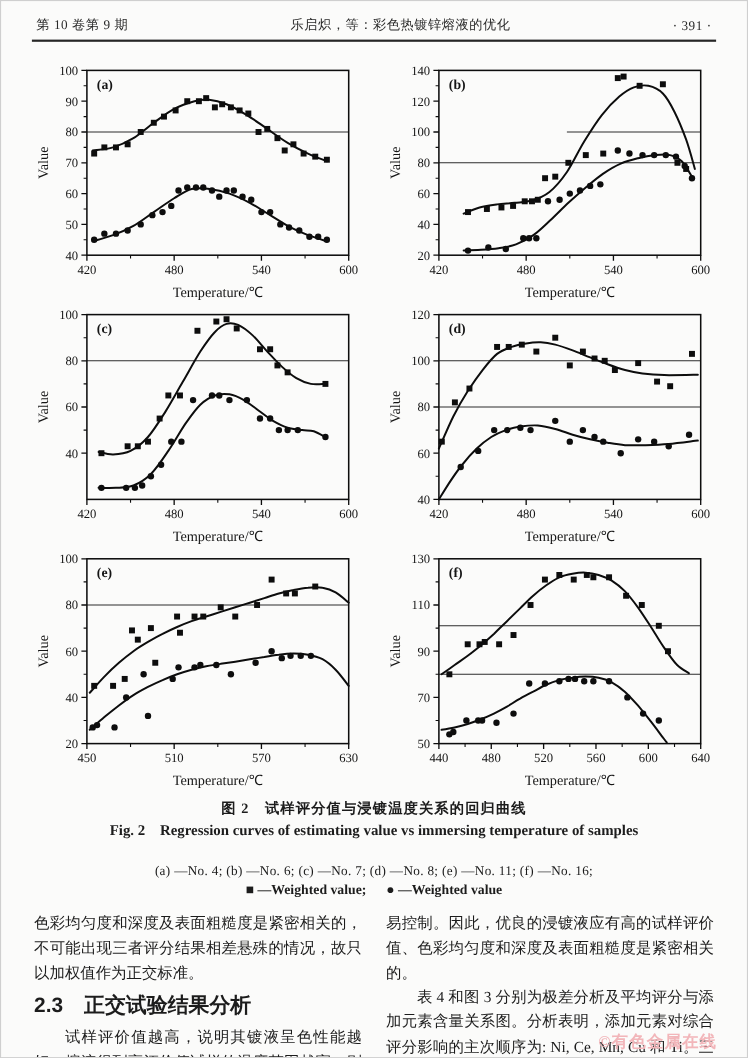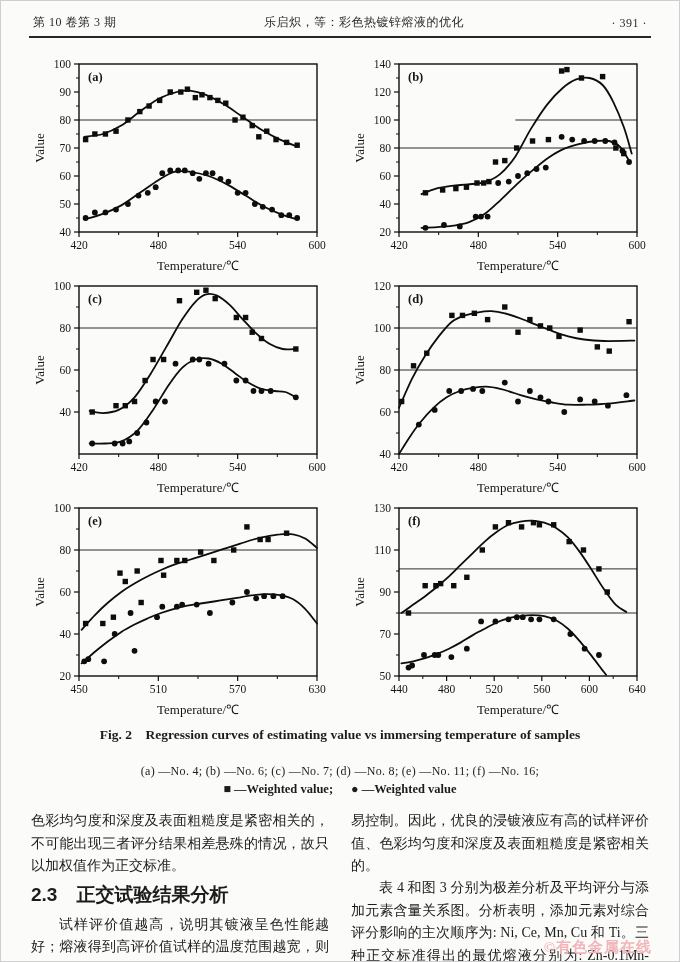--- a/index.html
+++ b/index.html
@@ -46,21 +46,21 @@
     position:absolute;right:27px;bottom:4px;
     font-size:15px;font-weight:bold;letter-spacing:1px;
   }
 </style>
 </head>
 <body>
 
 <div class="page">
 
   <div class="header">
-    <span>第 10 卷第 3 期</span>
+    <span>第 10 卷第 9 期</span>
     <span>乐启炽，等：彩色热镀锌熔液的优化</span>
     <span>· 391 ·</span>
   </div>
   <div class="header-rule"></div>
 
   <div class="figure-grid">
     <svg width="296" height="222" viewBox="0 0 296 222">
         <line x1="47" x2="285" y1="66" y2="66" stroke="#2c2c2c" stroke-width="1"></line>
         <path d="M52.3,82.8C55.4,82.3 64.6,81.9 70.8,80.0C77.0,78.1 83.1,75.3 89.3,71.6C95.5,67.9 101.7,62.0 107.8,57.6C114.0,53.2 120.2,48.3 126.3,45.0C132.5,41.7 139.6,39.4 144.8,38.0C150.1,36.6 153.2,36.1 158.1,36.6C162.9,37.1 168.2,38.5 173.9,40.8C179.7,43.1 186.3,46.9 192.4,50.6C198.6,54.3 204.8,59.0 211.0,63.2C217.1,67.4 223.3,72.1 229.5,75.8C235.6,79.5 242.0,82.8 248.0,85.6C253.9,88.4 262.3,91.4 265.2,92.6" fill="none" stroke="#0d0d0d" stroke-width="1.8" stroke-linecap="round"></path>
         <rect x="50.91111111111111" y="82.89999999999999" width="5.4" height="5.4" fill="#0d0d0d"></rect>
@@ -505,20 +505,21 @@
         <line x1="44" y1="31" x2="47" y2="31" stroke="#0d0d0d" stroke-width="1"></line>
         <line x1="42" y1="10" x2="47" y2="10" stroke="#0d0d0d" stroke-width="1.2"></line>
         <text x="39" y="14" text-anchor="end" font-size="11.5" font-family="&quot;Liberation Serif&quot;, serif" fill="#151515">130</text>
         <text x="166" y="216" text-anchor="middle" font-size="13" font-family="&quot;Liberation Serif&quot;, serif" fill="#151515">Temperature/℃</text>
         <text x="12" y="94" text-anchor="middle" font-size="13" font-family="&quot;Liberation Serif&quot;, serif" fill="#151515" transform="rotate(-90 12 94)">Value</text>
         <text x="56" y="27" font-size="12.5" font-weight="bold" font-family="&quot;Liberation Serif&quot;, serif" fill="#151515">(f)</text>
       </svg>
   </div>
 
   <div class="caption">
+    <div class="cap-zh">图 2　试样评分值与浸镀温度关系的回归曲线</div>
     <div class="cap-en">Fig. 2　Regression curves of estimating value vs immersing temperature of samples</div>
     <div class="cap-sub">(a) —No. 4; (b) —No. 6; (c) —No. 7; (d) —No. 8; (e) —No. 11; (f) —No. 16;</div>
     <div class="cap-legend">
       <span>■</span><span> —Weighted value;</span><span class="legend-gap"></span><span>●</span><span> —Weighted value</span>
     </div>
   </div>
 
   <div class="body-text">
     <div class="col">
       <p>色彩均匀度和深度及表面粗糙度是紧密相关的，不可能出现三者评分结果相差悬殊的情况，故只以加权值作为正交标准。</p>

